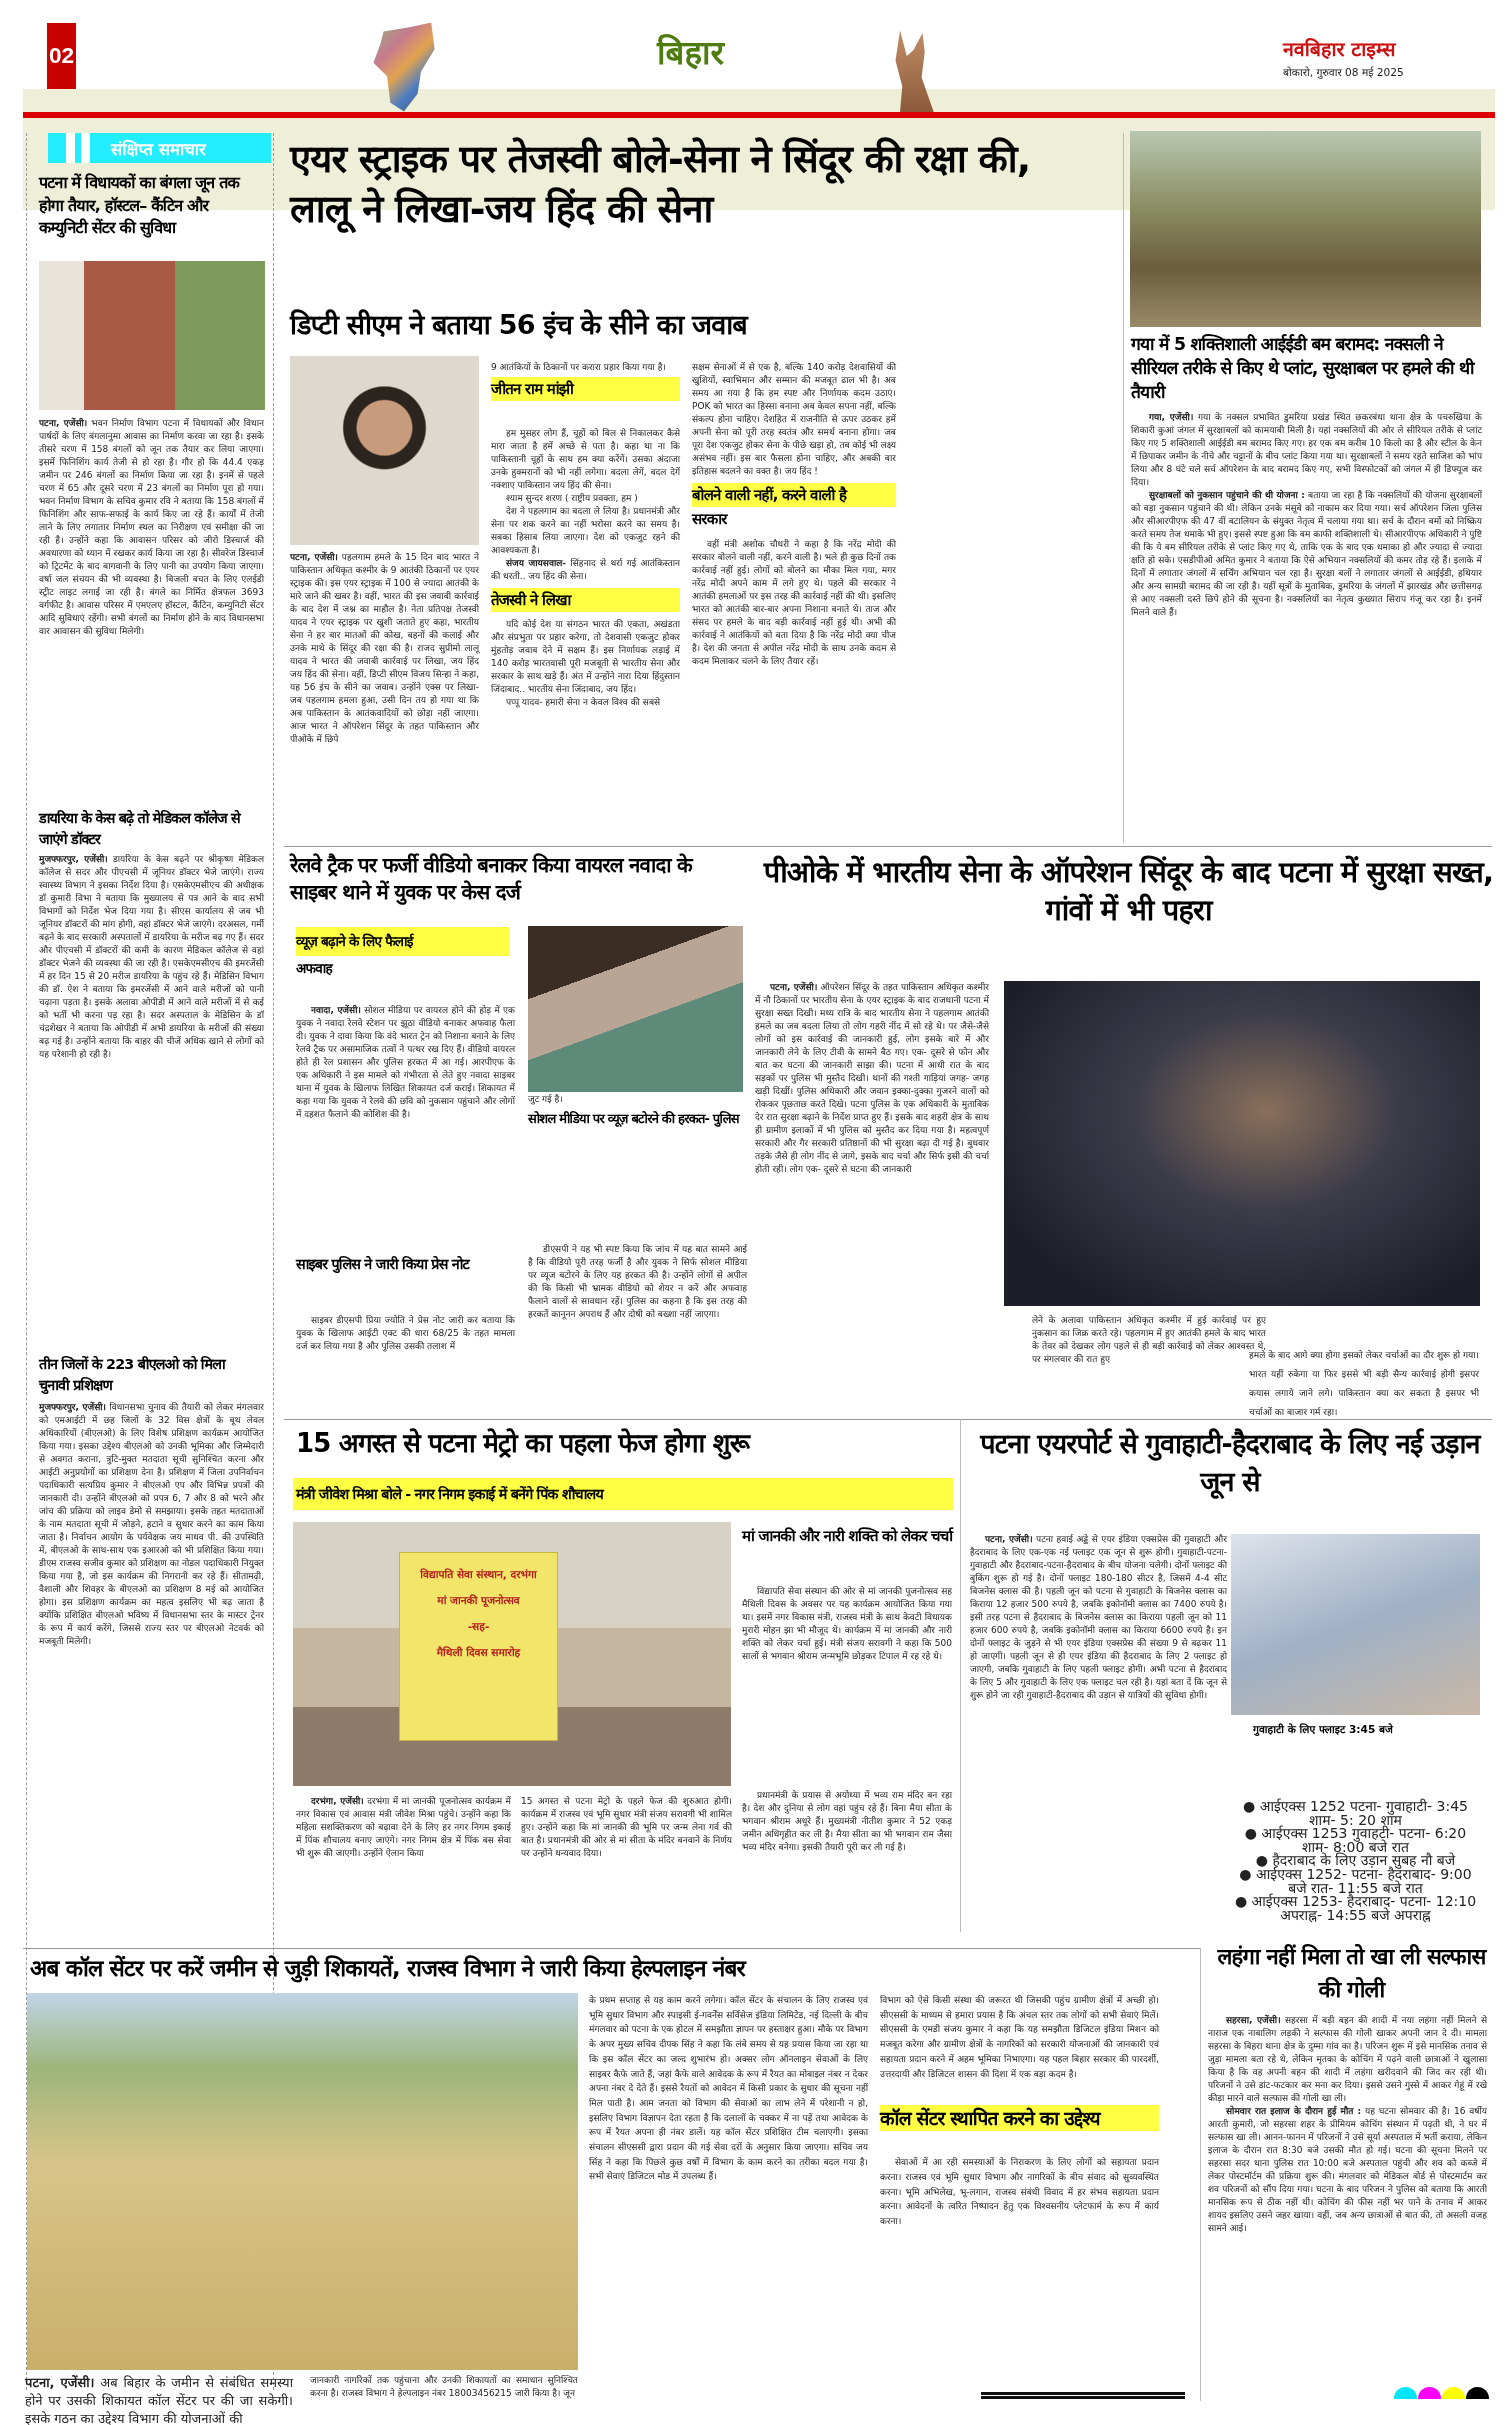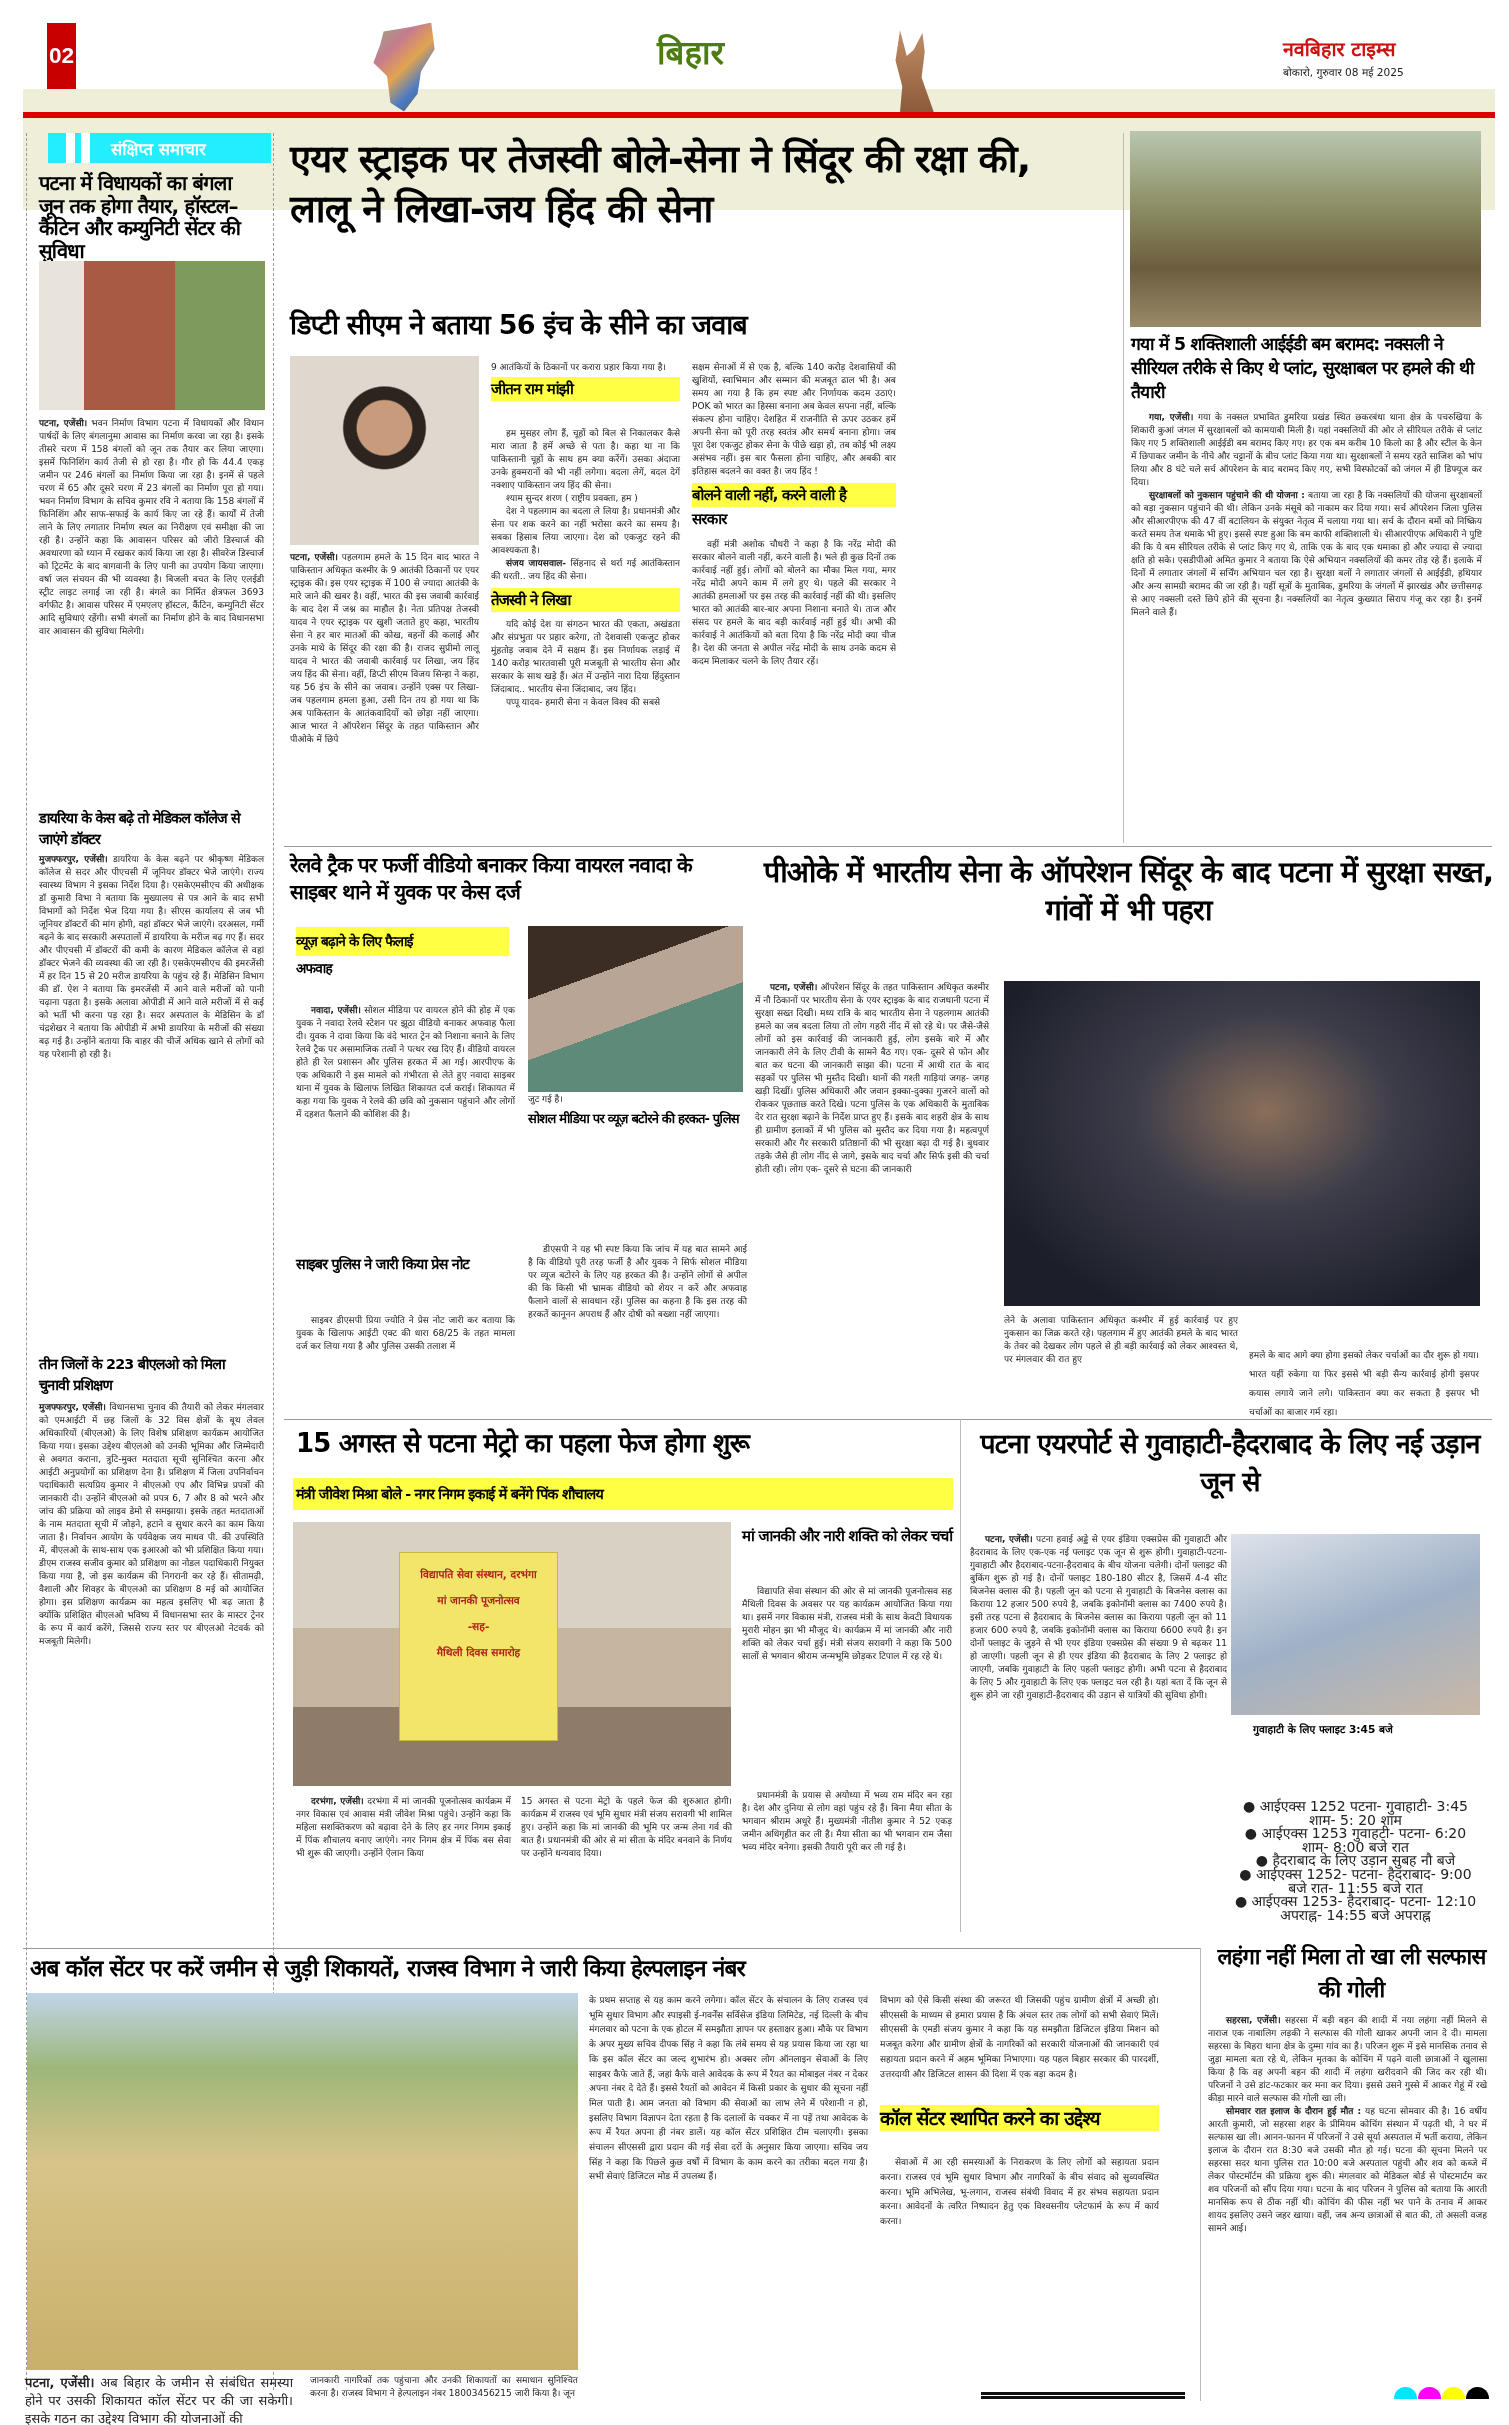--- a/index.html
+++ b/index.html
@@ -26,21 +26,21 @@
 <div class="abs" style="left:1283px;top:35px;color:#cc1111;font-size:19.6px;font-weight:bold">नवबिहार टाइम्स</div>
 <div class="abs" style="left:1283px;top:65px;font-size:10.6px;color:#222">बोकारो, गुरुवार 08 मई 2025</div>
 
 <div class="dash" style="left:26px;top:133px;height:2257px"></div>
 <div class="dash" style="left:273px;top:133px;height:2257px"></div>
 <div class="abs" style="left:48px;top:133px;width:223px;height:30px;background:#22eeff;display:flex;align-items:center">
   <span style="width:9px;height:30px;background:#fff;margin-left:18px"></span>
   <span style="width:9px;height:30px;background:#fff;margin-left:6px"></span>
   <span style="color:#fff;font-weight:bold;font-size:16.6px;margin-left:21px">संक्षिप्त समाचार</span>
 </div>
-<div class="head" style="left:39px;top:172px;width:211px;font-size:20px;line-height:22.6px">पटना में विधायकों का बंगला जून तक होगा तैयार, हॉस्टल– कैंटिन और कम्युनिटी सेंटर की सुविधा</div>
+<div class="head" style="left:39px;top:172px;width:211px;font-size:16px;line-height:22.6px">पटना में विधायकों का बंगला जून तक होगा तैयार, हॉस्टल– कैंटिन और कम्युनिटी सेंटर की सुविधा</div>
 <div class="img" style="left:39px;top:261px;width:226px;height:149px;background:linear-gradient(90deg,#e8e4dc 0 20%,#a85a44 20% 60%,#7e9a5c 60% 100%)"></div>
 <div class="col" style="left:39px;top:417px;width:225px;font-size:9px;line-height:13px"><b>पटना, एजेंसी।</b> <span>भवन निर्माण विभाग पटना में विधायकों और विधान पार्षदों के लिए बंगलानुमा आवास का निर्माण करवा जा रहा है। इसके तीसरे चरण में 158 बंगलों को जून तक तैयार कर लिया जाएगा। इसमें फिनिशिंग कार्य तेजी से हो रहा है। गौर हो कि 44.4 एकड़ जमीन पर 246 बंगलों का निर्माण किया जा रहा है। इनमें से पहले चरण में 65 और दूसरे चरण में 23 बंगलों का निर्माण पूरा हो गया। भवन निर्माण विभाग के सचिव कुमार रवि ने बताया कि 158 बंगलों में फिनिशिंग और साफ-सफाई के कार्य किए जा रहे हैं। कार्यों में तेजी लाने के लिए लगातार निर्माण स्थल का निरीक्षण एवं समीक्षा की जा रही है। उन्होंने कहा कि आवासन परिसर को जीरो डिस्चार्ज की अवधारणा को ध्यान में रखकर कार्य किया जा रहा है। सीवरेज डिस्चार्ज को ट्रिटमेंट के बाद बागवानी के लिए पानी का उपयोग किया जाएगा। वर्षा जल संचयन की भी व्यवस्था है। बिजली बचत के लिए एलईडी स्ट्रीट लाइट लगाई जा रही है। बंगले का निर्मित क्षेत्रफल 3693 वर्गफीट है। आवास परिसर में एमएलए हॉस्टल, कैंटिन, कम्युनिटी सेंटर आदि सुविधाएं रहेंगी। सभी बंगलों का निर्माण होने के बाद विधानसभा वार आवासन की सुविधा मिलेगी।</span></div>
 <div class="head" style="left:39px;top:808px;width:219px;font-size:14.3px;line-height:21px">डायरिया के केस बढ़े तो मेडिकल कॉलेज से जाएंगे डॉक्टर</div>
 <div class="col" style="left:39px;top:853px;width:225px;font-size:9px;line-height:13px"><b>मुजफ्फरपुर, एजेंसी।</b> <span>डायरिया के केस बढ़ने पर श्रीकृष्ण मेडिकल कॉलेज से सदर और पीएचसी में जूनियर डॉक्टर भेजे जाएंगे। राज्य स्वास्थ्य विभाग ने इसका निर्देश दिया है। एसकेएमसीएच की अधीक्षक डॉ कुमारी विभा ने बताया कि मुख्यालय से पत्र आने के बाद सभी विभागों को निर्देश भेज दिया गया है। सीएस कार्यालय से जब भी जूनियर डॉक्टरों की मांग होगी, वहां डॉक्टर भेजे जाएंगे। दरअसल, गर्मी बढ़ने के बाद सरकारी अस्पतालों में डायरिया के मरीज बढ़ गए हैं। सदर और पीएचसी में डॉक्टरों की कमी के कारण मेडिकल कॉलेज से वहां डॉक्टर भेजने की व्यवस्था की जा रही है। एसकेएमसीएच की इमरजेंसी में हर दिन 15 से 20 मरीज डायरिया के पहुंच रहे हैं। मेडिसिन विभाग की डॉ. ऐश ने बताया कि इमरजेंसी में आने वाले मरीजों को पानी चढ़ाना पड़ता है। इसके अलावा ओपीडी में आने वाले मरीजों में से कई को भर्ती भी करना पड़ रहा है। सदर अस्पताल के मेडिसिन के डॉ चंद्रशेखर ने बताया कि ओपीडी में अभी डायरिया के मरीजों की संख्या बढ़ गई है। उन्होंने बताया कि बाहर की चीजें अधिक खाने से लोगों को यह परेशानी हो रही है।</span></div>
 <div class="head" style="left:39px;top:1354px;width:219px;font-size:14.3px;line-height:21px">तीन जिलों के 223 बीएलओ को मिला चुनावी प्रशिक्षण</div>
 <div class="col" style="left:39px;top:1401px;width:225px;font-size:9px;line-height:13px"><b>मुजफ्फरपुर, एजेंसी।</b> <span>विधानसभा चुनाव की तैयारी को लेकर मंगलवार को एमआईटी में छह जिलों के 32 विस क्षेत्रों के बूथ लेवल अधिकारियों (बीएलओ) के लिए विशेष प्रशिक्षण कार्यक्रम आयोजित किया गया। इसका उद्देश्य बीएलओ को उनकी भूमिका और जिम्मेदारी से अवगत कराना, त्रुटि-मुक्त मतदाता सूची सुनिश्चित करना और आईटी अनुप्रयोगों का प्रशिक्षण देना है। प्रशिक्षण में जिला उपनिर्वाचन पदाधिकारी सत्यप्रिय कुमार ने बीएलओ एप और विभिन्न प्रपत्रों की जानकारी दी। उन्होंने बीएलओ को प्रपत्र 6, 7 और 8 को भरने और जांच की प्रक्रिया को लाइव डेमो से समझाया। इसके तहत मतदाताओं के नाम मतदाता सूची में जोड़ने, हटाने व सुधार करने का काम किया जाता है। निर्वाचन आयोग के पर्यवेक्षक जय माधव पी. की उपस्थिति में, बीएलओ के साथ-साथ एक इआरओ को भी प्रशिक्षित किया गया। डीएम राजस्व सजीव कुमार को प्रशिक्षण का नोडल पदाधिकारी नियुक्त किया गया है, जो इस कार्यक्रम की निगरानी कर रहे हैं। सीतामढ़ी, वैशाली और शिवहर के बीएलओ का प्रशिक्षण 8 मई को आयोजित होगा। इस प्रशिक्षण कार्यक्रम का महत्व इसलिए भी बढ़ जाता है क्योंकि प्रशिक्षित बीएलओ भविष्य में विधानसभा स्तर के मास्टर ट्रेनर के रूप में कार्य करेंगे, जिससे राज्य स्तर पर बीएलओ नेटवर्क को मजबूती मिलेगी।</span></div>
 
 <div class="head" style="left:290px;top:134px;width:808px;font-size:38px;line-height:50px">एयर स्ट्राइक पर तेजस्वी बोले-सेना ने सिंदूर की रक्षा की, लालू ने लिखा-जय हिंद की सेना</div>
 <div class="head" style="left:290px;top:307px;width:679px;font-size:27px;line-height:35px">डिप्टी सीएम ने बताया 56 इंच के सीने का जवाब</div>
 <div class="img" style="left:290px;top:356px;width:189px;height:189px;background:radial-gradient(circle at 50% 38%,#c99b7d 0 18%,#2b241f 19% 27%,#ded8cf 28%)"></div>
@@ -79,21 +79,21 @@
 <div class="img" style="left:528px;top:926px;width:215px;height:166px;background:linear-gradient(160deg,#3b2c24 0 30%,#b8a595 30% 55%,#5e8a7a 55%)"></div>
 <div class="col" style="left:528px;top:1093px;width:215px;font-size:9px;line-height:13px">जुट गई है।</div>
 <div class="head" style="left:528px;top:1110px;width:219px;font-size:13px;line-height:18px">सोशल मीडिया पर व्यूज़ बटोरने की हरकत- पुलिस</div>
 <div class="head" style="left:296px;top:1253px;width:211px;font-size:14.3px;line-height:22.6px">साइबर पुलिस ने जारी किया प्रेस नोट</div>
 <div class="col" style="left:296px;top:1314px;width:219px;font-size:9px;line-height:13px;text-indent:15px">साइबर डीएसपी प्रिया ज्योति ने प्रेस नोट जारी कर बताया कि युवक के खिलाफ आईटी एक्ट की धारा 68/25 के तहत मामला दर्ज कर लिया गया है और पुलिस उसकी तलाश में</div>
 <div class="col" style="left:528px;top:1243px;width:219px;font-size:9px;line-height:13px;text-indent:15px">डीएसपी ने यह भी स्पष्ट किया कि जांच में यह बात सामने आई है कि वीडियो पूरी तरह फर्जी है और युवक ने सिर्फ सोशल मीडिया पर व्यूज बटोरने के लिए यह हरकत की है। उन्होंने लोगों से अपील की कि किसी भी भ्रामक वीडियो को शेयर न करें और अफवाह फैलाने वालों से सावधान रहें। पुलिस का कहना है कि इस तरह की हरकतें कानूनन अपराध हैं और दोषी को बख्शा नहीं जाएगा।</div>
 
 <div class="head" style="left:755px;top:853px;width:747px;font-size:29px;line-height:38px;text-align:center">पीओके में भारतीय सेना के ऑपरेशन सिंदूर के बाद पटना में सुरक्षा सख्त, गांवों में भी पहरा</div>
 <div class="col" style="left:755px;top:981px;width:234px;font-size:9px;line-height:13px"><span style="display:inline-block;width:15px"></span><b>पटना, एजेंसी।</b> <span>ऑपरेशन सिंदूर के तहत पाकिस्तान अधिकृत कश्मीर में नौ ठिकानों पर भारतीय सेना के एयर स्ट्राइक के बाद राजधानी पटना में सुरक्षा सख्त दिखी। मध्य रात्रि के बाद भारतीय सेना ने पहलगाम आतंकी हमले का जब बदला लिया तो लोग गहरी नींद में सो रहे थे। पर जैसे-जैसे लोगों को इस कार्रवाई की जानकारी हुई, लोग इसके बारे में और जानकारी लेने के लिए टीवी के सामने बैठ गए। एक- दूसरे से फोन और बात कर घटना की जानकारी साझा की। पटना में आधी रात के बाद सड़कों पर पुलिस भी मुस्तैद दिखी। थानों की गश्ती गाड़ियां जगह- जगह खड़ी दिखीं। पुलिस अधिकारी और जवान इक्का-दुक्का गुजरने वालों को रोककर पूछताछ करते दिखे। पटना पुलिस के एक अधिकारी के मुताबिक देर रात सुरक्षा बढ़ाने के निर्देश प्राप्त हुए हैं। इसके बाद शहरी क्षेत्र के साथ ही ग्रामीण इलाकों में भी पुलिस को मुस्तैद कर दिया गया है। महत्वपूर्ण सरकारी और गैर सरकारी प्रतिष्ठानों की भी सुरक्षा बढ़ा दी गई है। बुधवार तड़के जैसे ही लोग नींद से जागे, इसके बाद चर्चा और सिर्फ इसी की चर्चा होती रही। लोग एक- दूसरे से घटना की जानकारी</span></div>
 <div class="img" style="left:1004px;top:981px;width:476px;height:325px;background:radial-gradient(ellipse at 55% 40%,#8a6f5a 0%,#3d3d4a 35%,#1c1f2a 80%)"></div>
-<div class="col" style="left:1004px;top:1314px;width:234px;font-size:9px;line-height:13px">लेने के अलावा पाकिस्तान अधिकृत कश्मीर में हुई कार्रवाई पर हुए नुकसान का जिक्र करते रहे। पहलगाम में हुए आतंकी हमले के बाद भारत के तेवर को देखकर लोग पहले से ही बड़ी कार्रवाई को लेकर आश्वस्त थे, पर मंगलवार की रात हुए</div>
+<div class="col" style="left:1032px;top:1314px;width:234px;font-size:9px;line-height:13px">लेने के अलावा पाकिस्तान अधिकृत कश्मीर में हुई कार्रवाई पर हुए नुकसान का जिक्र करते रहे। पहलगाम में हुए आतंकी हमले के बाद भारत के तेवर को देखकर लोग पहले से ही बड़ी कार्रवाई को लेकर आश्वस्त थे, पर मंगलवार की रात हुए</div>
 <div class="col" style="left:1249px;top:1346px;width:230px;font-size:9px;line-height:19px">हमले के बाद आगे क्या होगा इसको लेकर चर्चाओं का दौर शुरू हो गया। भारत यहीं रुकेगा या फिर इससे भी बड़ी सैन्य कार्रवाई होगी इसपर कयास लगाये जाने लगे। पाकिस्तान क्या कर सकता है इसपर भी चर्चाओं का बाजार गर्म रहा।</div>
 
 <div class="abs" style="left:284px;top:1419px;width:1208px;height:0.8px;background:#999"></div>
 <div class="head" style="left:296px;top:1425px;width:664px;font-size:26px;line-height:36px">15 अगस्त से पटना मेट्रो का पहला फेज होगा शुरू</div>
 <div class="yellow head" style="left:293px;top:1478px;width:660px;font-size:14.3px;line-height:32px;padding-left:3px">मंत्री जीवेश मिश्रा बोले - नगर निगम इकाई में बनेंगे पिंक शौचालय</div>
 <div class="img" style="left:293px;top:1522px;width:438px;height:264px;background:linear-gradient(180deg,#d8d2c4 0 40%,#c6b6a0 40% 70%,#8e7b6a 70%)">
   <div style="position:absolute;left:106px;top:30px;width:159px;height:189px;background:#f3e56a;border:1.5px solid #c9b540;padding:7.5px;font-size:10.6px;font-weight:bold;color:#b21d1d;text-align:center;line-height:26px">
     <div>विद्यापति सेवा संस्थान, दरभंगा</div>
     <div>मां जानकी पूजनोत्सव</div>
     <div>-सह-</div>

